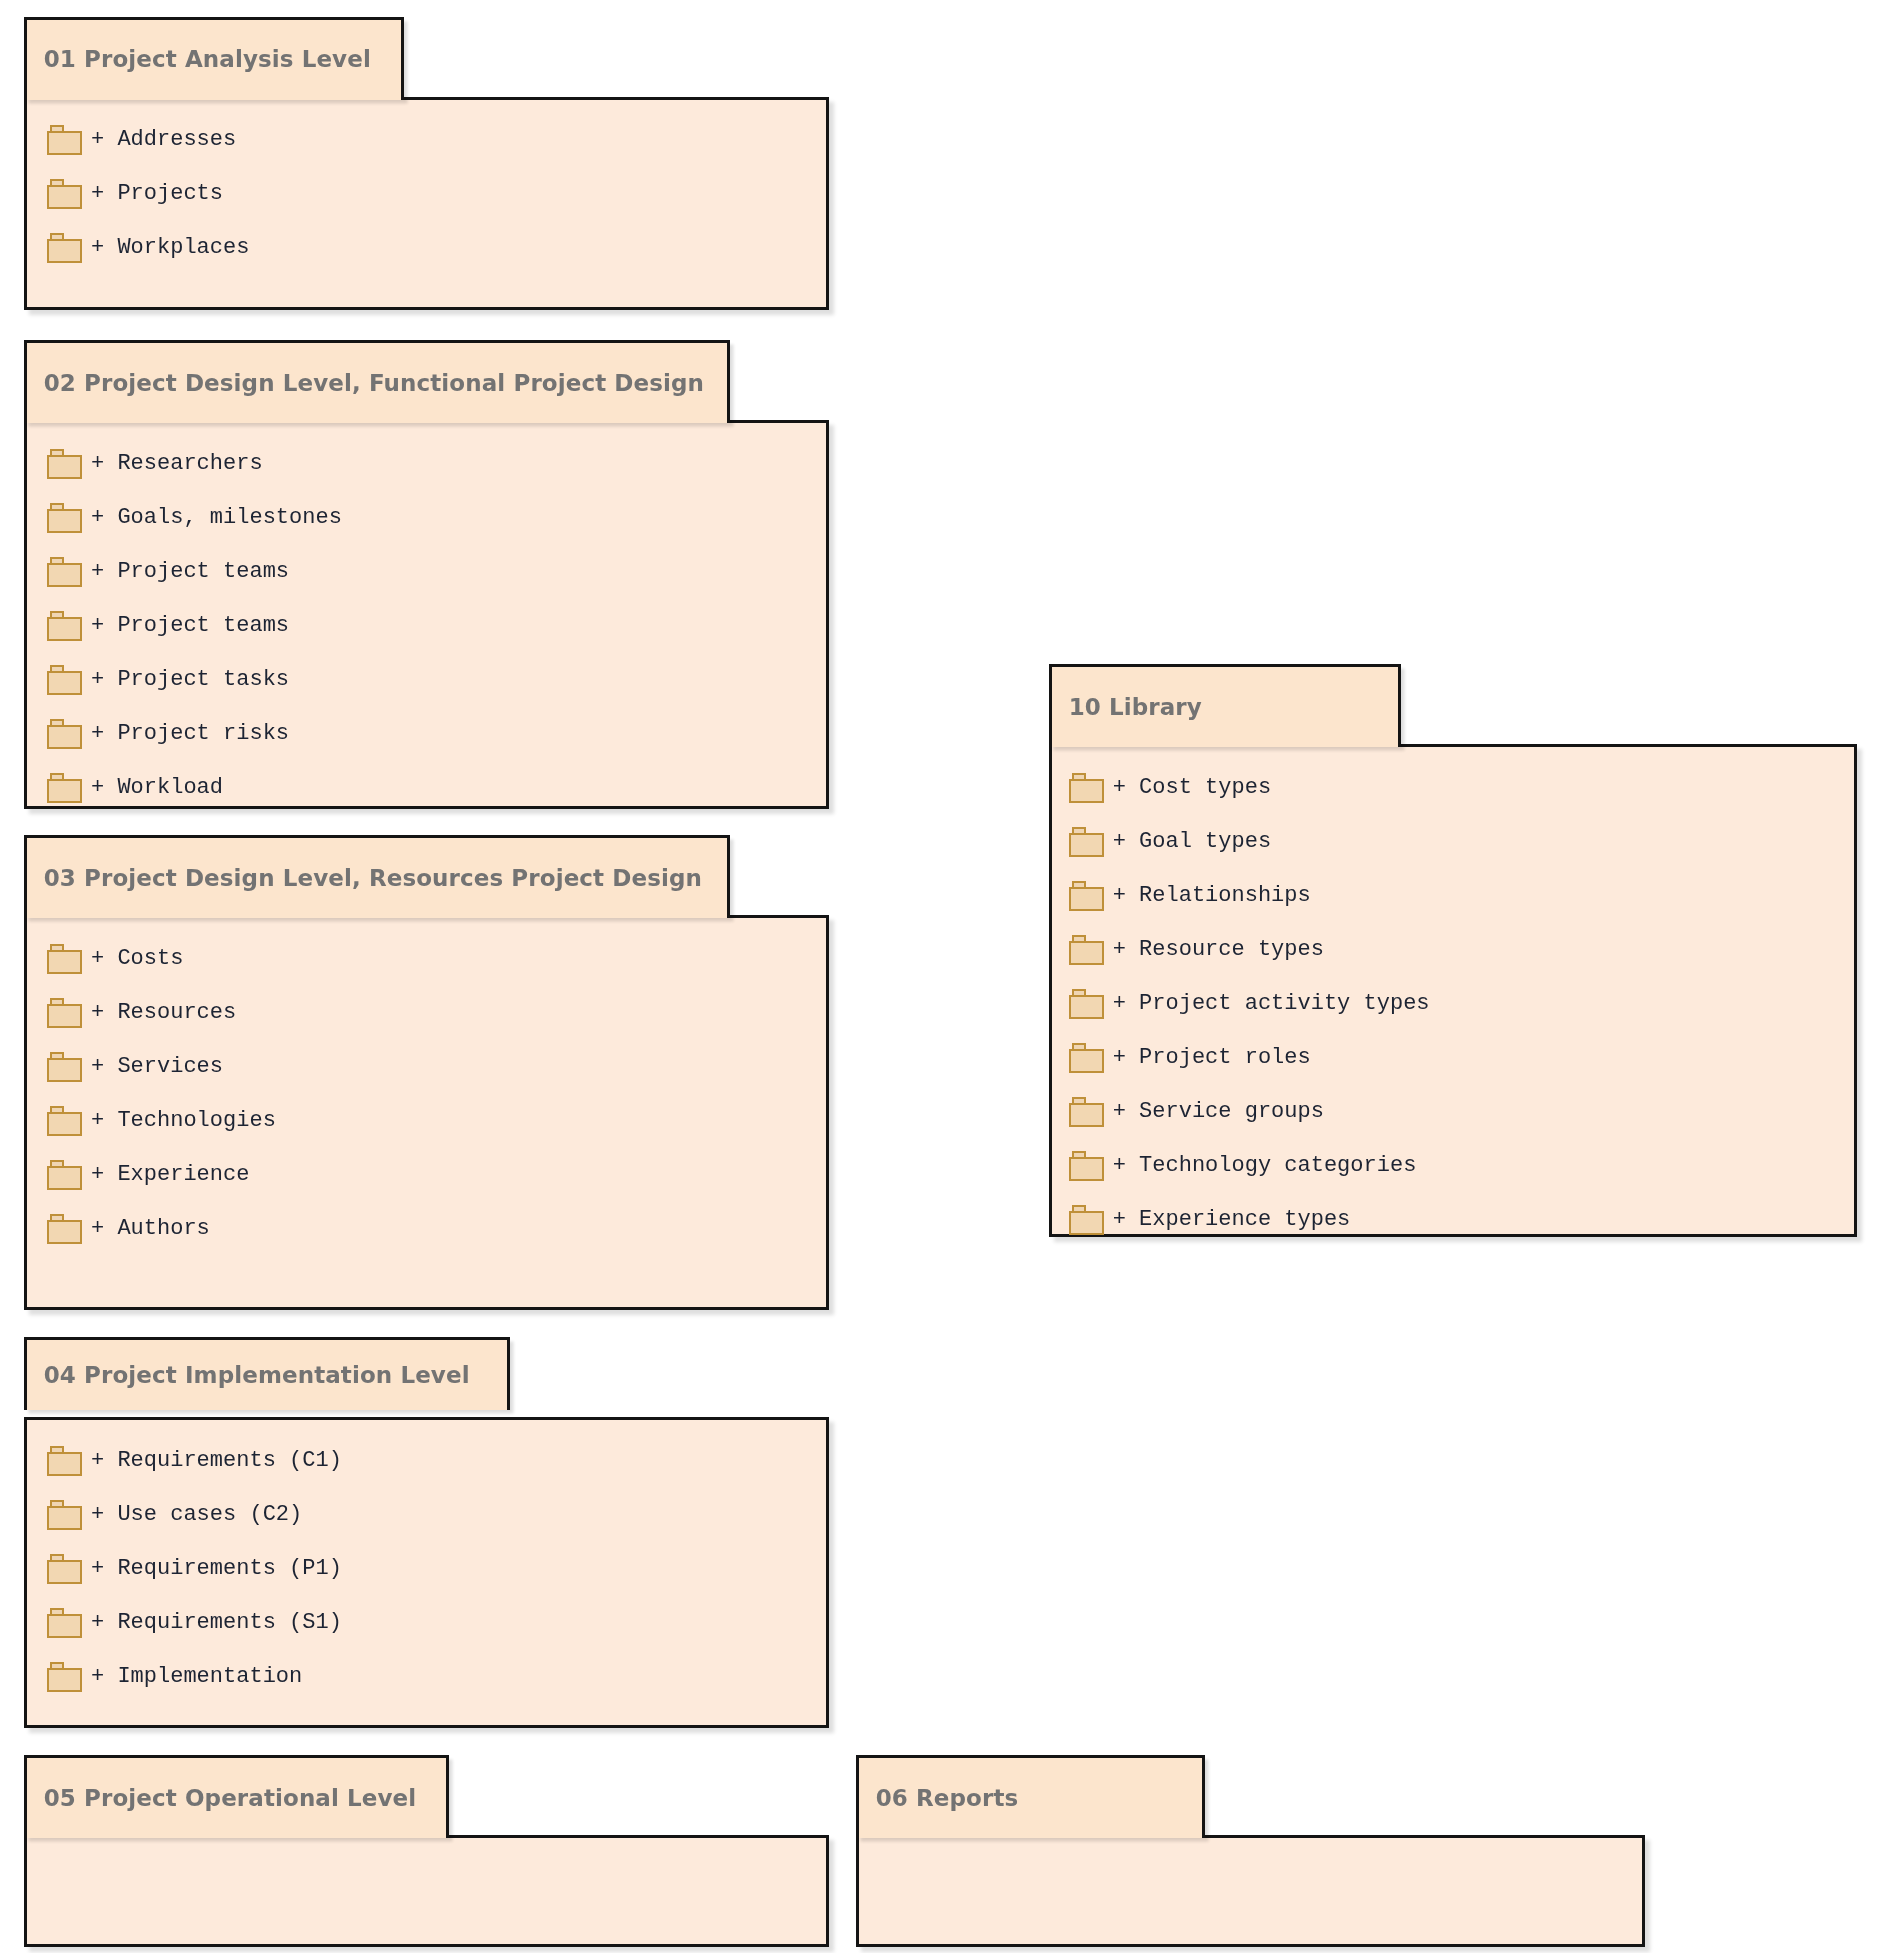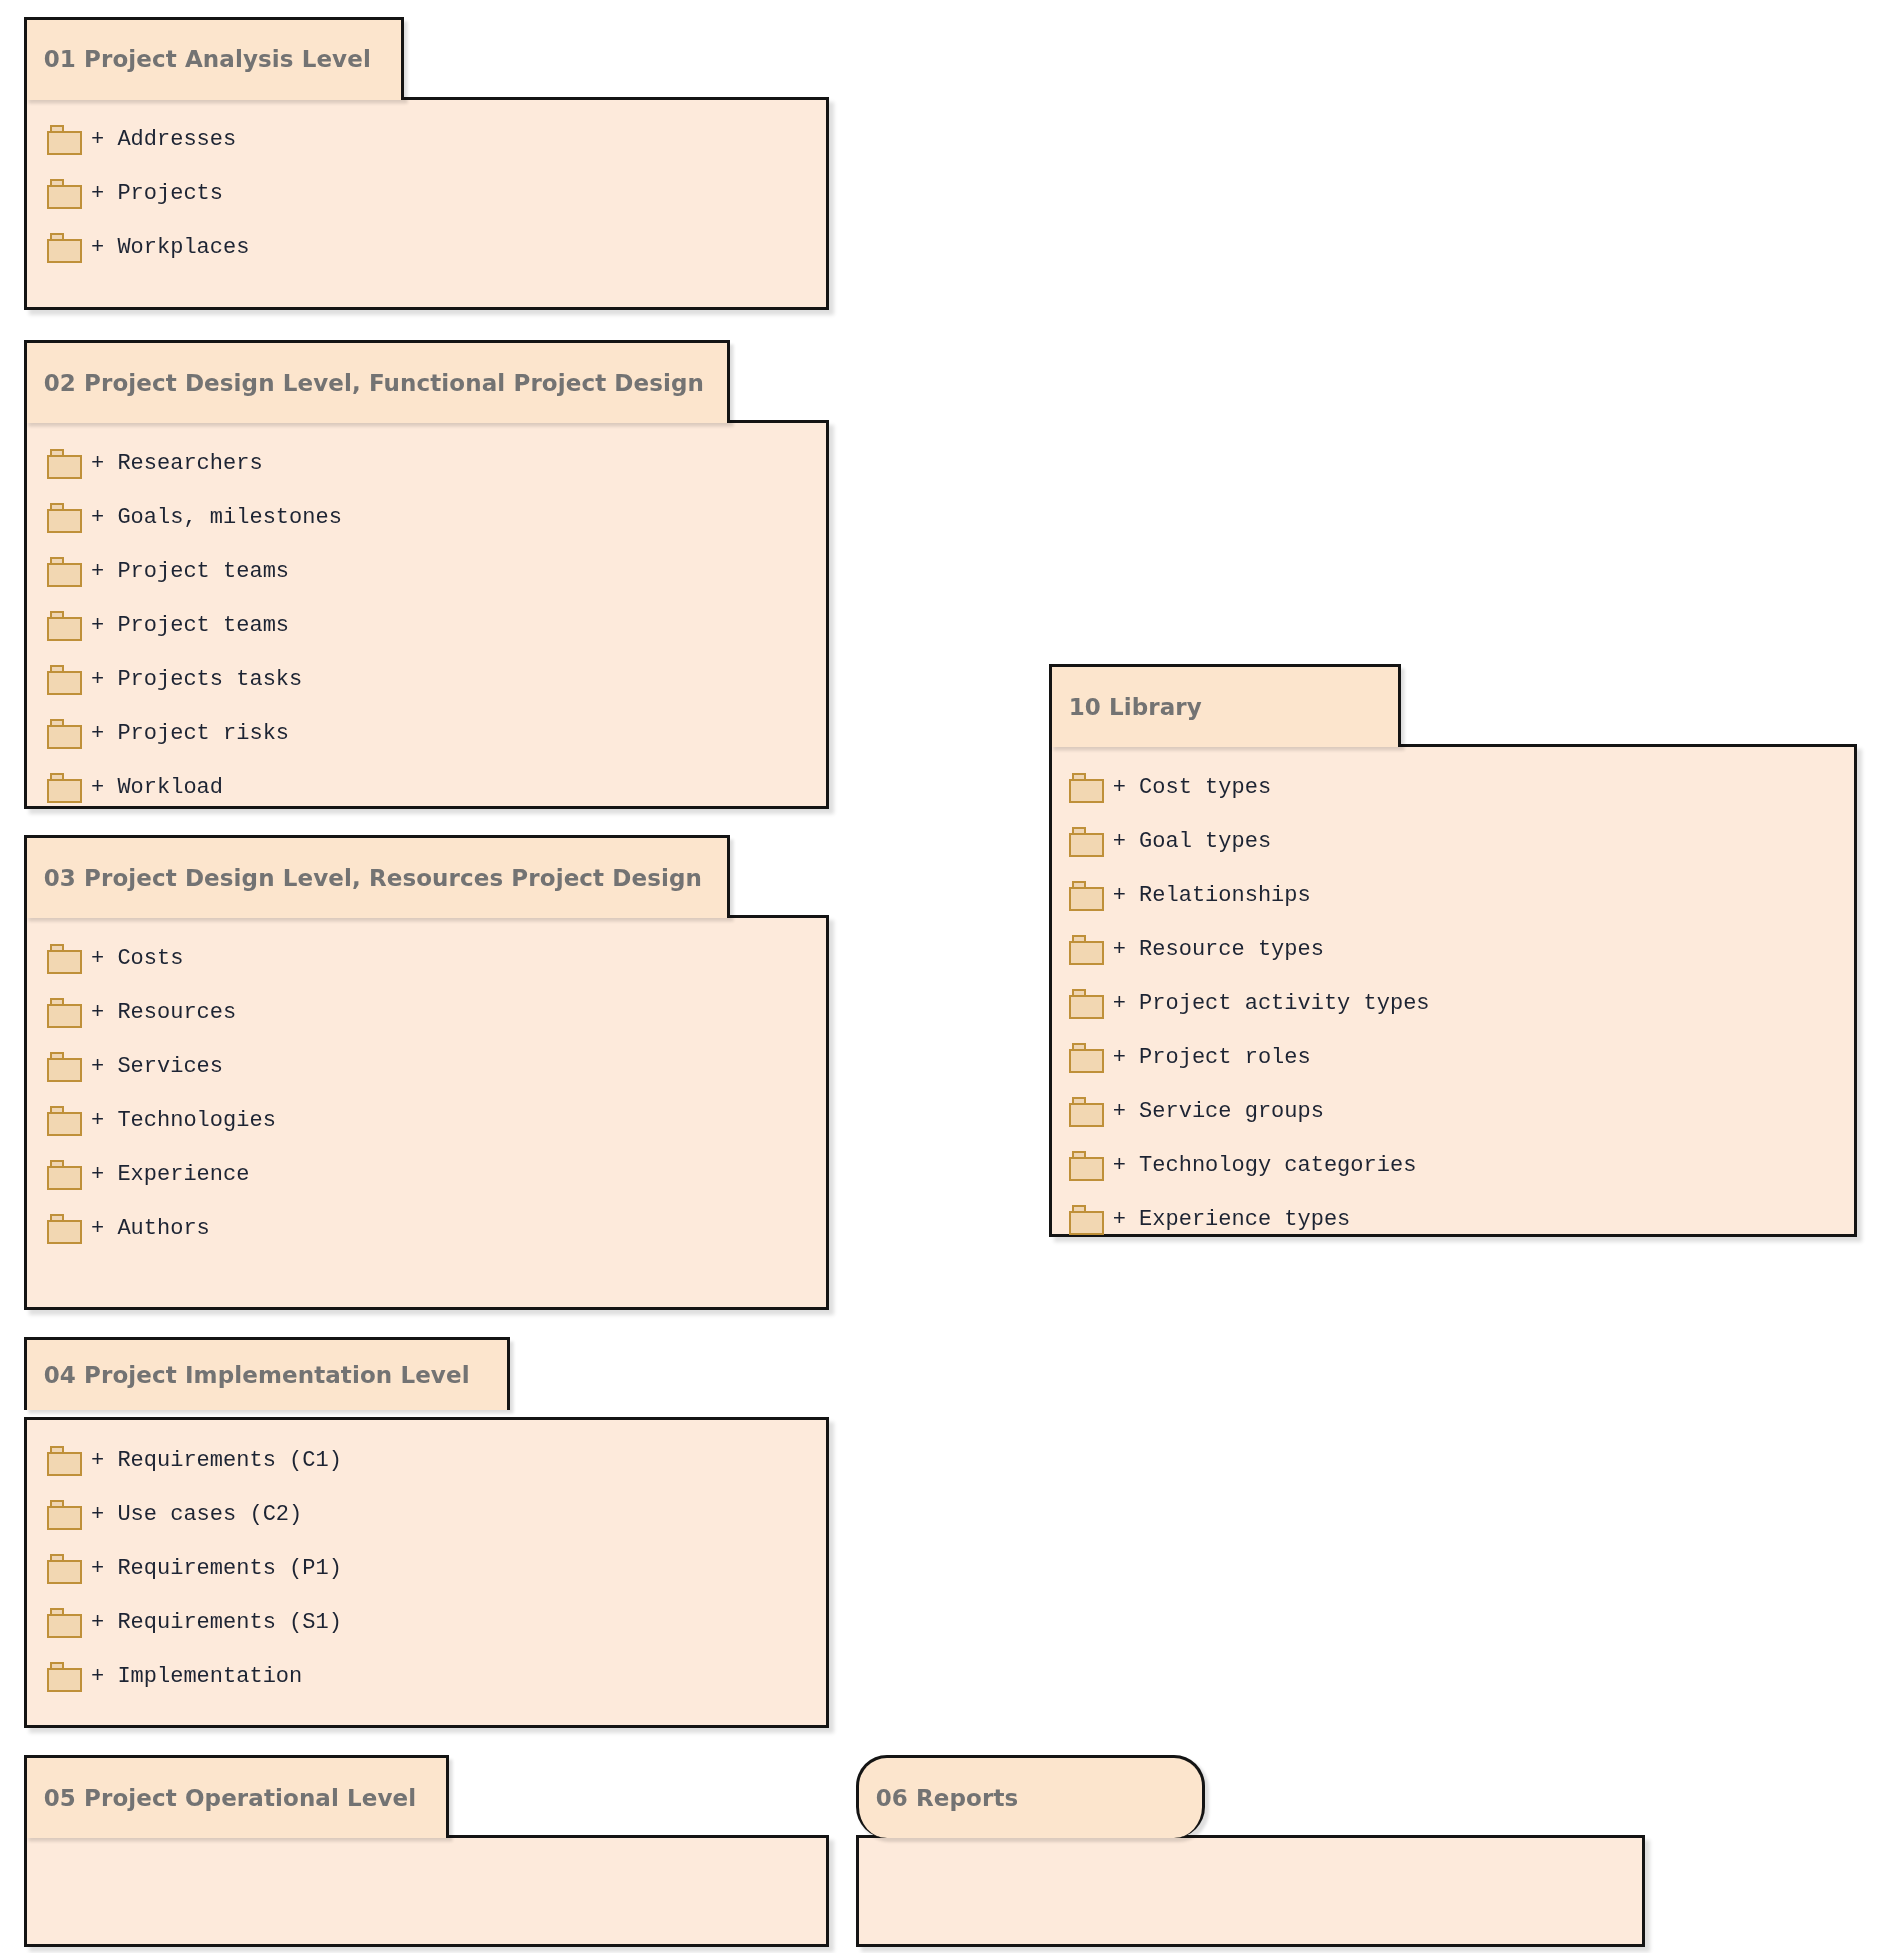--- a/index.html
+++ b/index.html
@@ -182,21 +182,21 @@
               <span class="tabtop"></span>
               <span class="bodybox"></span>
             </span>
           <span class="item-label">+ Project teams</span>
         </div>
         <div class="pkg-item">
           <span class="folder-icon">
               <span class="tabtop"></span>
               <span class="bodybox"></span>
             </span>
-          <span class="item-label">+ Projects tasks</span>
+          <span class="item-label">+ Project tasks</span>
         </div>
         <div class="pkg-item">
           <span class="folder-icon">
               <span class="tabtop"></span>
               <span class="bodybox"></span>
             </span>
           <span class="item-label">+ Project risks</span>
         </div>
         <div class="pkg-item">
           <span class="folder-icon">
@@ -309,21 +309,21 @@
   <div class="package" style="left:24px; top:1755px; width:835px; height:190px;">
     <div class="pkg-tab" style="width:425px; height:83px;">
       <span class="pkg-tab-label">05 Project Operational Level</span>
     </div>
     <div class="pkg-body" style="top:80px; width:805px; height:112px;">
       <div class="pkg-items"></div>
     </div>
   </div>
 
   <div class="package" style="left:856px; top:1755px; width:805px; height:190px;">
-    <div class="pkg-tab" style="width:349px; height:83px;border-radius:31px;">
+    <div class="pkg-tab" style="width:349px; height:83px;">
       <span class="pkg-tab-label">06 Reports</span>
     </div>
     <div class="pkg-body" style="top:80px; width:789px; height:112px;">
       <div class="pkg-items"></div>
     </div>
   </div>
 
   <div class="package" style="left:1049px; top:664px; width:820px; height:577px;">
     <div class="pkg-tab" style="width:352px; height:83px;">
       <span class="pkg-tab-label">10 Library</span>

